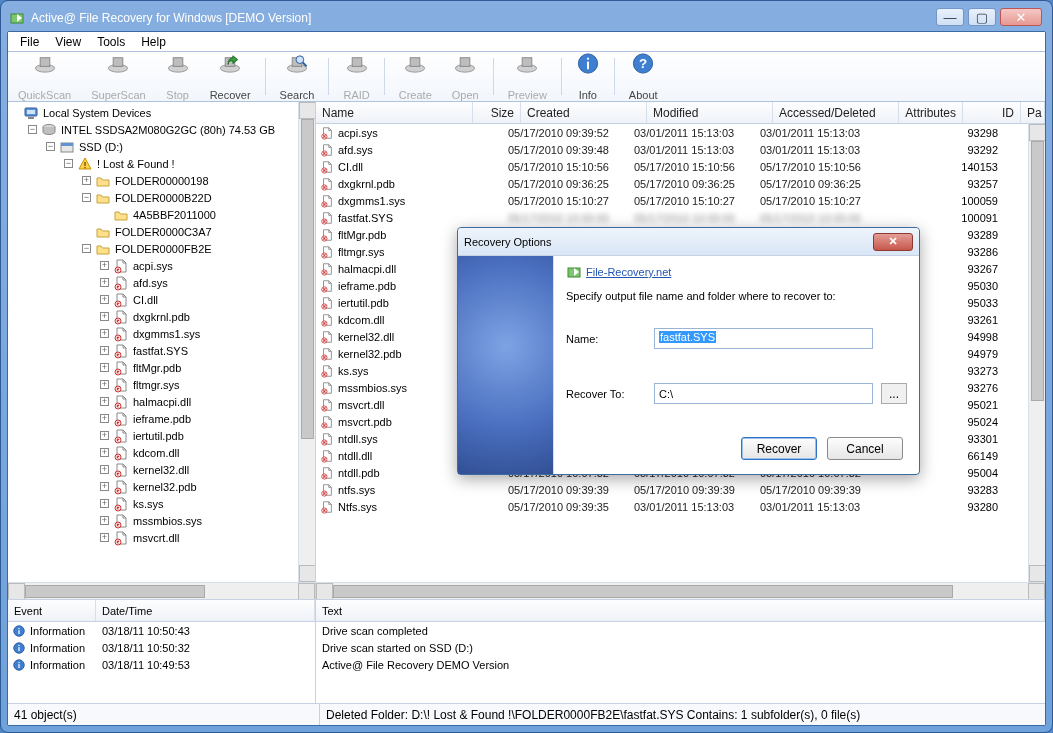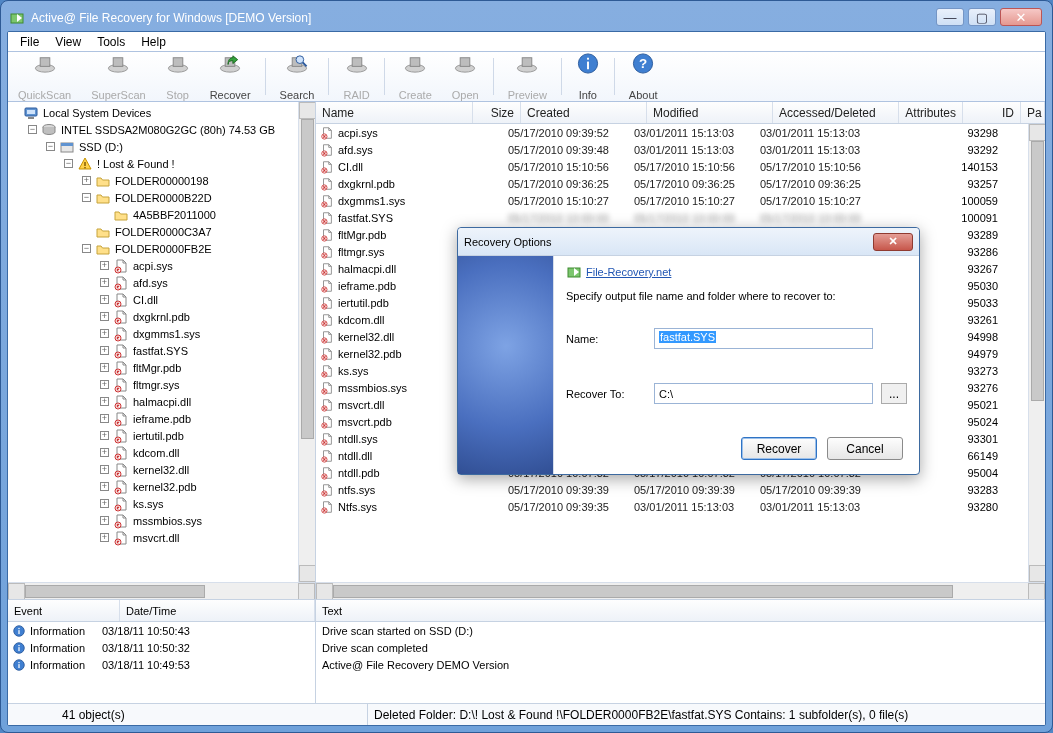--- a/index.html
+++ b/index.html
@@ -79,29 +79,29 @@
   .fc-date{width:126px; padding-left:4px; color:#222;}
   .fc-attr{width:64px;} .fc-id{width:58px; text-align:right; padding-right:6px;} .fc-pa{width:24px;}
   .blurred .fc-date { color:transparent; text-shadow:0 0 5px #8c8c8c; }
   .file-icon{width:14px;height:14px;}
 
   .log-pane { height:104px; display:flex; border-top:1px solid #c6d2e2;}
   .log-left { width:308px; border-right:1px solid #c6d2e2; overflow:auto; }
   .log-right { flex:1; overflow:auto;}
   .log-header { display:flex; height:22px; background:linear-gradient(#fefefe,#eef2f8); border-bottom:1px solid #c6d2e2;}
   .lh-col{display:flex; align-items:center; padding:0 6px; border-right:1px solid #d7dfeb;}
-  .lh-event{width:112px;} .lh-date{flex:1;} .lh-text{flex:1;}
+  .lh-event{width:88px;} .lh-date{flex:1;} .lh-text{flex:1;}
   .lrow{display:flex; height:17px; align-items:center;}
   .le-icon{width:14px;height:14px;margin:0 4px;}
 
   .hscroll { height:17px; background:#efefef; border-top:1px solid #d7dfeb; position:relative;}
   .hscroll .thumb{position:absolute; top:2px; height:13px; background:#c9c9c9; border:1px solid #aaa;}
   .hscroll .arrow{position:absolute; top:0; width:17px; height:17px; background:#e7e7e7;border:1px solid #bbb;}
   .statusbar { height:22px; background:#f7f9fc; border-top:1px solid #c6d2e2; display:flex; align-items:center; font-size:12px;}
-  .status-left{width:312px; padding-left:6px; border-right:1px solid #c6d2e2; height:100%; display:flex; align-items:center;margin-left:48px;}
+  .status-left{width:312px; padding-left:6px; border-right:1px solid #c6d2e2; height:100%; display:flex; align-items:center;}
   .status-right{flex:1; padding-left:6px; display:flex; align-items:center;}
   .vscroll{width:17px; background:#efefef; border-left:1px solid #d7dfeb;position:relative;}
   .vscroll .arrow{position:absolute; left:0; width:17px;height:17px;background:#e7e7e7;border:1px solid #bbb;}
   .vscroll .thumb{position:absolute; left:2px; width:13px; background:#c9c9c9;border:1px solid #aaa;}
 
   
   .dialog {
     position:absolute; left:457px; top:227px; width:463px; height:248px;
     background:#fff; border:1px solid #3d6aa0; border-radius:4px;
     box-shadow:0 4px 16px rgba(0,0,0,.35);
@@ -1014,24 +1014,24 @@
               <div>03/18/11 10:49:53</div>
             </div>
           </div>
       </div>
       <div class="log-right">
         <div class="log-header">
           <div class="lh-col lh-text">Text</div>
         </div>
         <div id="loglist-right">
             <div class="lrow">
-              <div style="padding-left:6px">Drive scan started on SSD (D:)</div>
+              <div style="padding-left:6px">Drive scan completed</div>
             </div>
             <div class="lrow">
-              <div style="padding-left:6px">Drive scan completed</div>
+              <div style="padding-left:6px">Drive scan started on SSD (D:)</div>
             </div>
             <div class="lrow">
               <div style="padding-left:6px">Active@ File Recovery DEMO Version</div>
             </div>
           </div>
       </div>
     </div>
 
     <div class="statusbar">
       <div class="status-left">41 object(s)</div>

